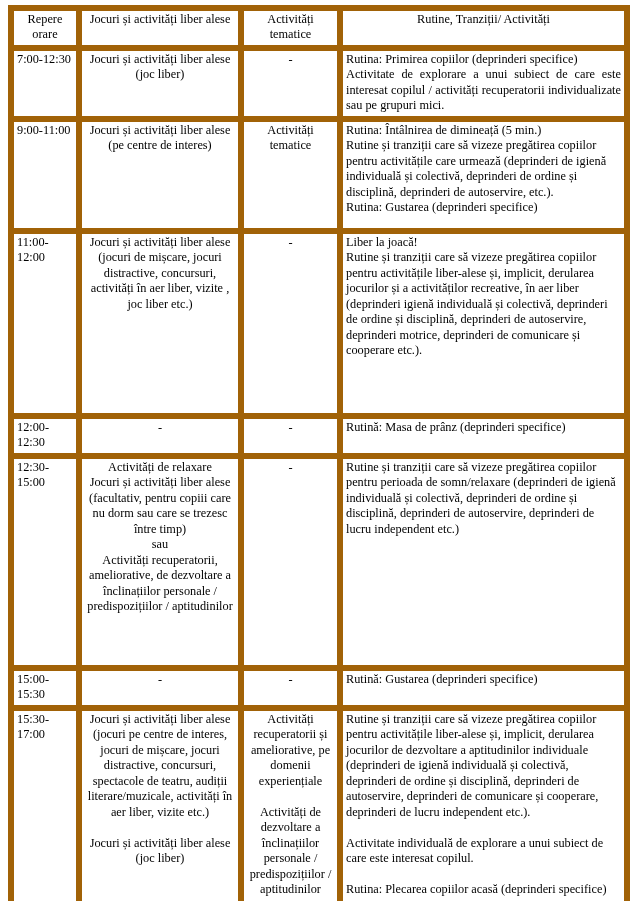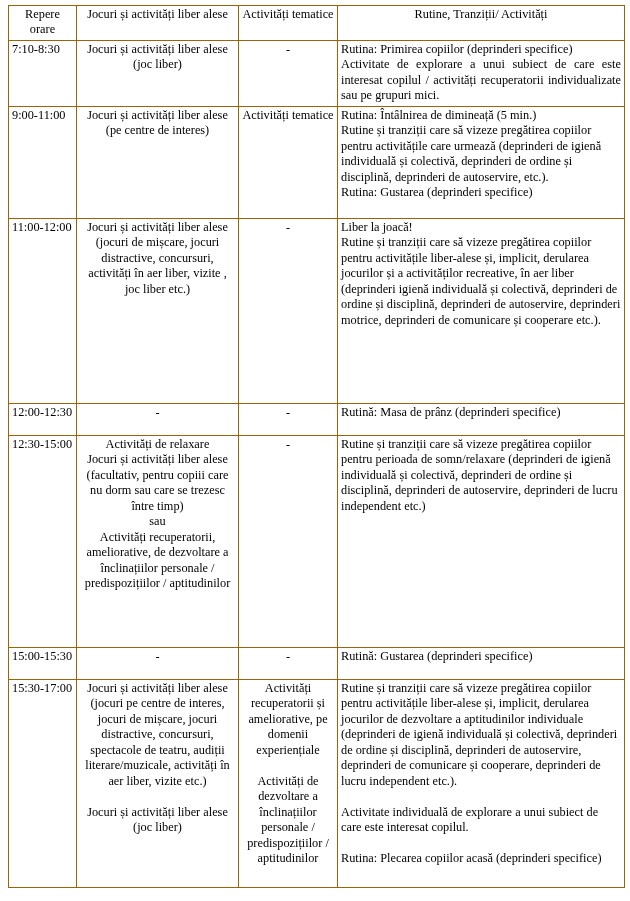--- a/index.html
+++ b/index.html
@@ -21,21 +21,21 @@
     width: 616px;
   }
   table.schedule {
     border-collapse: collapse;
     table-layout: fixed;
     width: 616px;
     font-size: 12.3px;
     line-height: 1.26;
   }
   table.schedule td, table.schedule th {
-    border: 1px solid #a16207;
+    border: 6px solid #a16207;
     padding: 1px 3px 2px 3px;
     vertical-align: top;
     font-weight: normal;
   }
   col.c-time  { width: 68px; }
   col.c-free  { width: 162px; }
   col.c-them  { width: 99px; }
   col.c-rout  { width: 287px; }
 
   .t-center { text-align: center; }
@@ -65,21 +65,21 @@
       <tr class="header-row">
         <td class="t-center cell-text">Repere orare</td>
         <td class="t-center cell-text">Jocuri și activități liber alese</td>
         <td class="t-center cell-text">Activități tematice</td>
         <td class="t-center cell-text">Rutine, Tranziții/ Activități</td>
       </tr>
     </thead>
     <tbody>
 
       <tr style="height:65px;">
-        <td class="t-left pad-time cell-text">7:10-8:30</td>
+        <td class="t-left pad-time cell-text">7:00-12:30</td>
         <td class="t-center cell-text">Jocuri și activități liber alese (joc liber)</td>
         <td class="dash cell-text">-</td>
         <td class="t-just cell-text">Rutina: Primirea copiilor (deprinderi specifice)
 Activitate de explorare a unui subiect de care este interesat copilul / activități recuperatorii individualizate sau pe grupuri mici.</td>
       </tr>
 
 
       <tr style="height:112px;">
         <td class="t-left pad-time cell-text">9:00-11:00</td>
         <td class="t-center cell-text">Jocuri și activități liber alese (pe centre de interes)</td>

